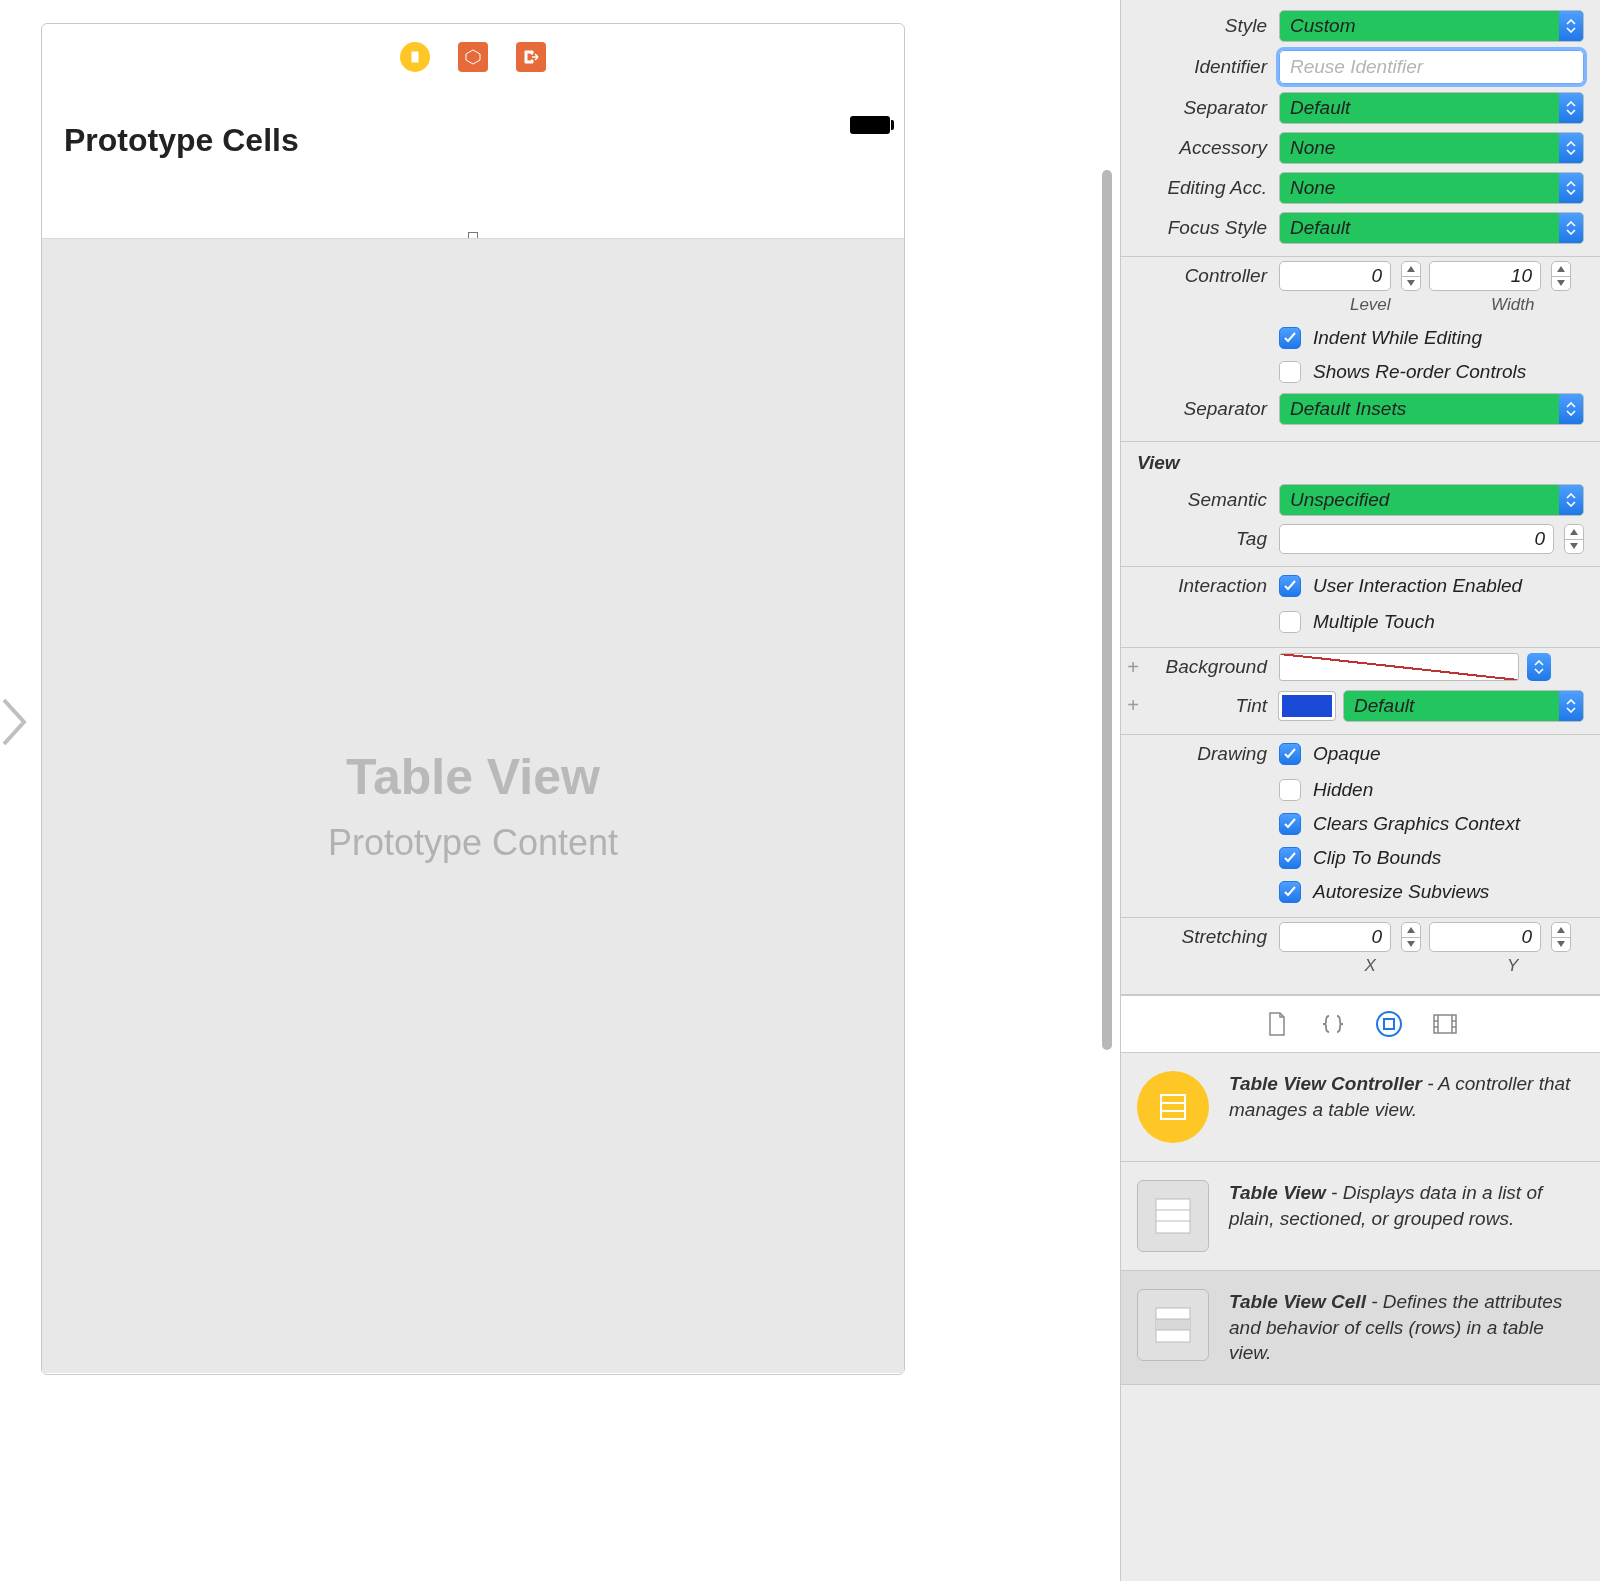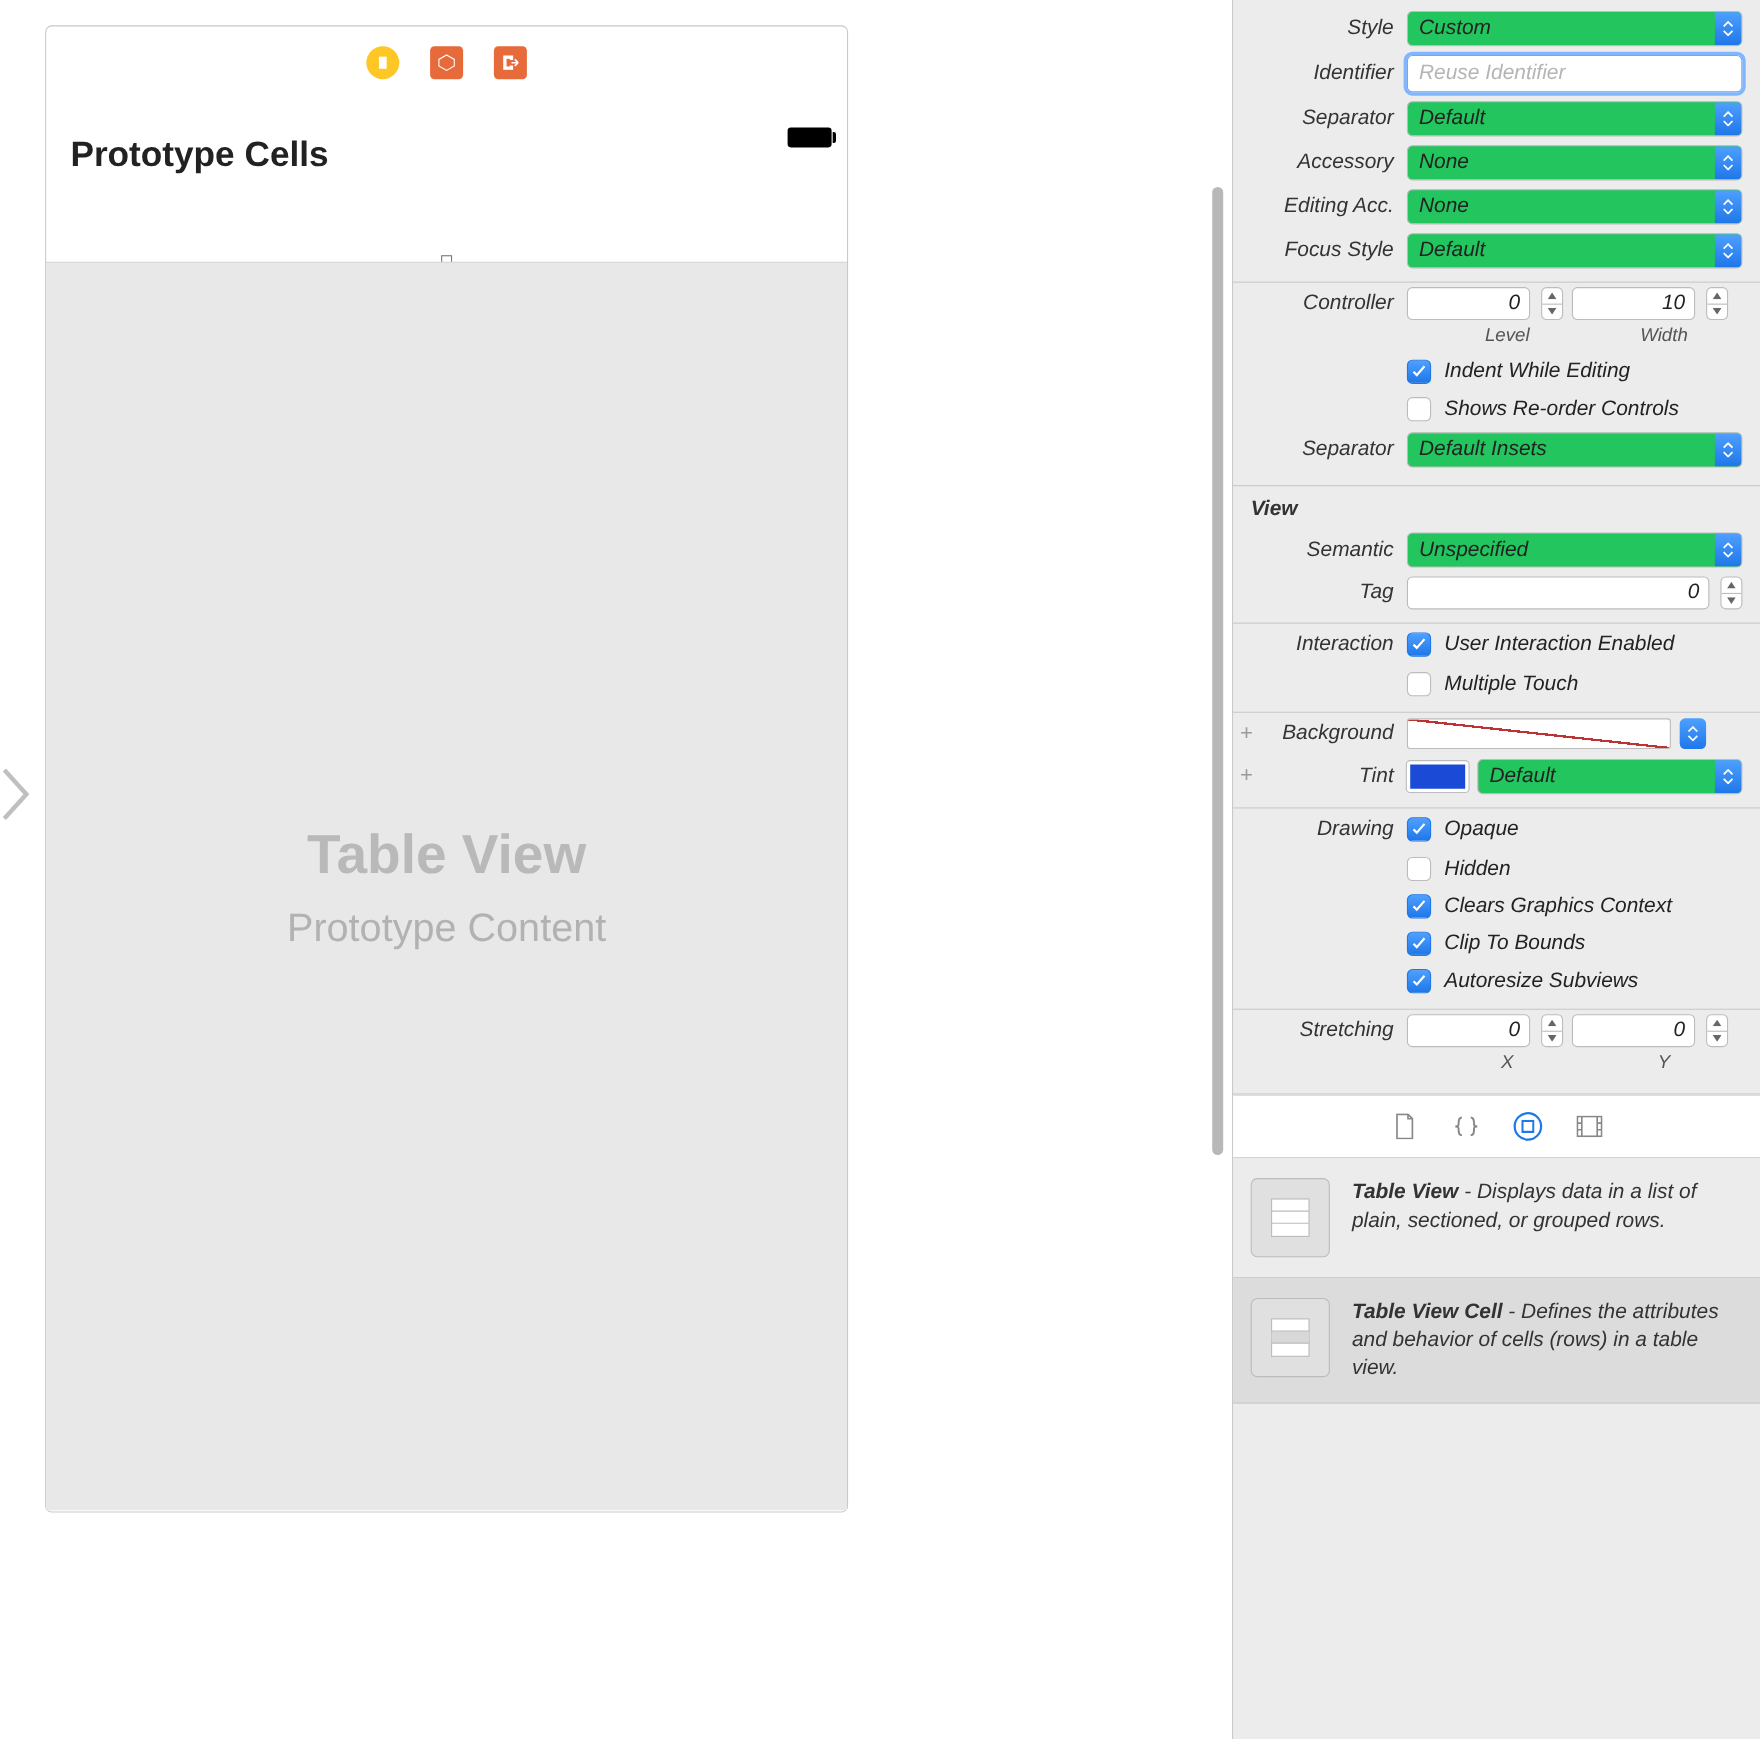--- a/index.html
+++ b/index.html
@@ -3,21 +3,21 @@
 <meta charset="utf-8">
 <style>
   * { box-sizing: border-box; margin: 0; padding: 0; font-family: -apple-system, "Helvetica Neue", Arial, sans-serif; }
   body { background: #fff; width: 1600px; height: 1581px; overflow: hidden; position: relative; font-size: 19px; color: #222; }
 
   
   .canvas { position: absolute; left: 0; top: 0; width: 1120px; height: 1581px; background: #fff; }
   .arrow-in { position: absolute; left: 2px; top: 698px; color: #bfbfbf; }
   .arrow-in svg { width: 26px; height: 48px; stroke: #bfbfbf; stroke-width: 4; fill: none; }
 
-  .device { position: absolute; left: 41px; top: 23px; width: 730px; height: 1352px; border: 1px solid #c9c9c9; border-radius: 6px; background: #fff; }
+  .device { position: absolute; left: 41px; top: 23px; width: 864px; height: 1352px; border: 1px solid #c9c9c9; border-radius: 6px; background: #fff; }
   .device-toolbar { position: absolute; left: 50%; top: 18px; transform: translateX(-50%); display: flex; gap: 28px; }
   .tb-btn { width: 30px; height: 30px; border-radius: 4px; display: flex; align-items: center; justify-content: center; }
   .tb-yellow { background: #ffc726; border-radius: 50%; }
   .tb-orange1 { background: #e76a3b; }
   .tb-orange2 { background: #e76a3b; }
   .tb-btn svg { stroke: #fff; fill: #fff; }
 
   .status-bar { position: absolute; right: 14px; top: 92px; }
   .battery { width: 40px; height: 18px; background: #000; border-radius: 3px; position: relative; }
   .battery::after { content: ""; position: absolute; right: -4px; top: 4px; width: 3px; height: 10px; background: #000; border-radius: 0 2px 2px 0; }
@@ -469,20 +469,30 @@
           <line x1="1" y1="7" x2="5" y2="7"></line>
           <line x1="1" y1="13" x2="5" y2="13"></line>
           <line x1="19" y1="7" x2="23" y2="7"></line>
           <line x1="19" y1="13" x2="23" y2="13"></line>
         </svg>
       </div>
   </div>
 
   <div class="lib-items">
     <div class="lib-item">
+      <div class="lib-icon yellow-round">
+        <svg width="40" height="40" viewBox="0 0 40 40">
+            <rect x="8" y="8" width="24" height="24" fill="none" stroke="#fff" stroke-width="2"></rect>
+            <line x1="8" y1="16" x2="32" y2="16" stroke="#fff" stroke-width="2"></line>
+            <line x1="8" y1="24" x2="32" y2="24" stroke="#fff" stroke-width="2"></line>
+          </svg>
+      </div>
+      <div class="lib-text"><b>Table View Controller</b><span> - A controller that manages a table view.</span></div>
+    </div>
+    <div class="lib-item">
       <div class="lib-icon grey-box">
         <svg width="50" height="50" viewBox="0 0 50 50">
             <rect x="8" y="8" width="34" height="34" fill="#fff" stroke="#bbb"></rect>
             <line x1="8" y1="19" x2="42" y2="19" stroke="#bbb"></line>
             <line x1="8" y1="30" x2="42" y2="30" stroke="#bbb"></line>
           </svg>
       </div>
       <div class="lib-text"><b>Table View</b><span> - Displays data in a list of plain, sectioned, or grouped rows.</span></div>
     </div>
     <div class="lib-item sel">

